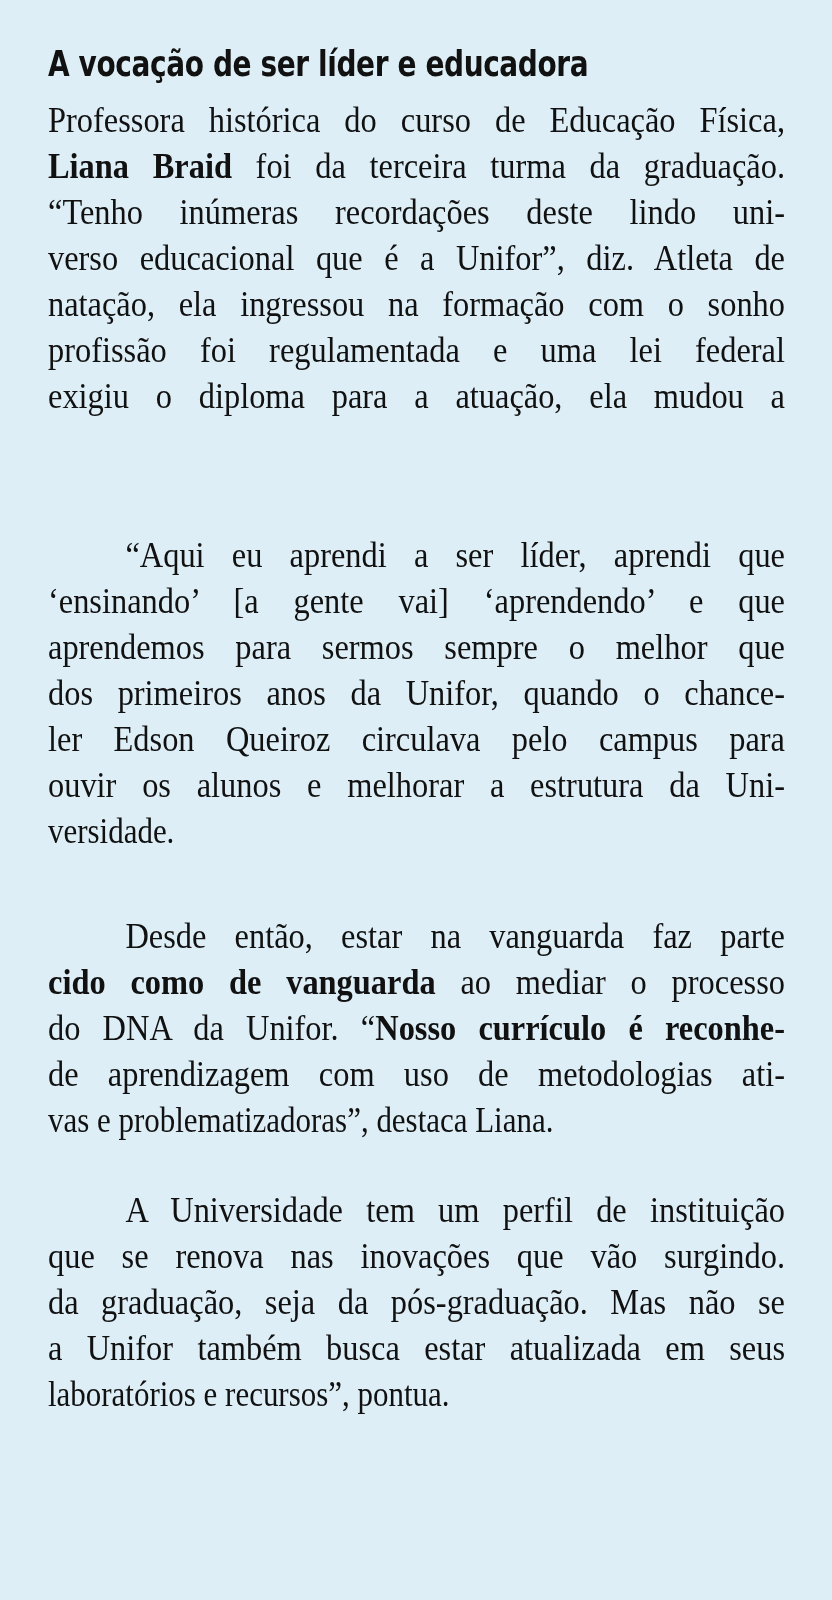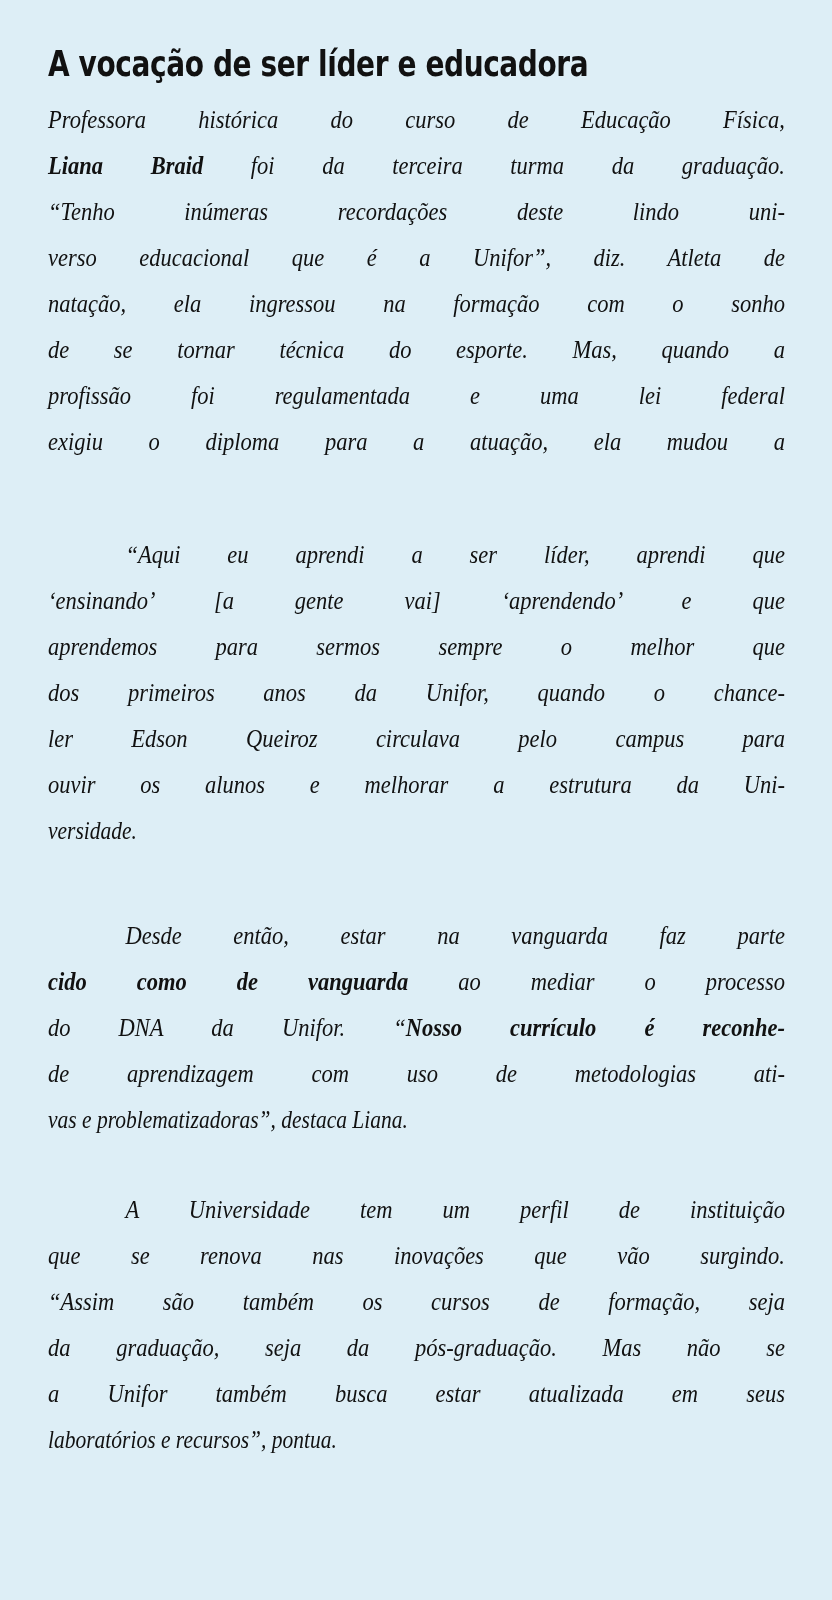--- a/index.html
+++ b/index.html
@@ -20,24 +20,23 @@
     white-space: nowrap;
     transform-origin: left top;
     transform: scaleX(0.80);
     letter-spacing: -0.5px;
   }
   .para { position: absolute; left: 0; width: 737px; }
   .line {
     height: 46px;
     line-height: 46px;
     font-family: "Liberation Serif", serif;
-    font-size: 25px;
+    font-size: 36px;
     white-space: nowrap;
     position: relative;
-    font-style: italic;
   }
   .line .inner {
     display: block;
     width: 900px;
     transform-origin: left center;
     text-align: justify;
     text-align-last: justify;
   }
   .line.last .inner { text-align-last: left; }
   .line.indent .inner { padding-left: 86px; box-sizing: border-box; }
@@ -57,23 +56,20 @@
         <span class="inner" style="width: 818.889px; transform: scaleX(0.9);"><b>Liana Braid</b><span> foi da terceira turma da graduação.</span></span>
       </div>
       <div class="line">
         <span class="inner" style="width: 818.889px; transform: scaleX(0.9);"><span>“Tenho inúmeras recordações deste lindo uni-</span></span>
       </div>
       <div class="line">
         <span class="inner" style="width: 818.889px; transform: scaleX(0.9);"><span>verso educacional que é a Unifor”, diz. Atleta de</span></span>
       </div>
       <div class="line">
         <span class="inner" style="width: 818.889px; transform: scaleX(0.9);"><span>natação, ela ingressou na formação com o sonho</span></span>
-      </div>
-      <div class="line">
-        <span class="inner" style="width: 818.889px; transform: scaleX(0.9);"><span>de se tornar técnica do esporte. Mas, quando a</span></span>
       </div>
       <div class="line">
         <span class="inner" style="width: 818.889px; transform: scaleX(0.9);"><span>profissão foi regulamentada e uma lei federal</span></span>
       </div>
       <div class="line">
         <span class="inner" style="width: 818.889px; transform: scaleX(0.9);"><span>exigiu o diploma para a atuação, ela mudou a</span></span>
       </div>
     </div>
   <div class="para" id="p1" style="top:532px">
       <div class="line indent">
@@ -116,23 +112,20 @@
       </div>
     </div>
   <div class="para" id="p3" style="top:1187px">
       <div class="line indent">
         <span class="inner" style="width: 818.889px; transform: scaleX(0.9);"><span>A Universidade tem um perfil de instituição</span></span>
       </div>
       <div class="line">
         <span class="inner" style="width: 818.889px; transform: scaleX(0.9);"><span>que se renova nas inovações que vão surgindo.</span></span>
       </div>
       <div class="line">
-        <span class="inner" style="width: 818.889px; transform: scaleX(0.9);"><span>“Assim são também os cursos de formação, seja</span></span>
-      </div>
-      <div class="line">
         <span class="inner" style="width: 818.889px; transform: scaleX(0.9);"><span>da graduação, seja da pós-graduação. Mas não se</span></span>
       </div>
       <div class="line">
         <span class="inner" style="width: 818.889px; transform: scaleX(0.9);"><span>a Unifor também busca estar atualizada em seus</span></span>
       </div>
       <div class="line last">
         <span class="inner" style="width: 856.977px; transform: scaleX(0.86);"><span>laboratórios e recursos”, pontua.</span></span>
       </div>
     </div>
 </div>

